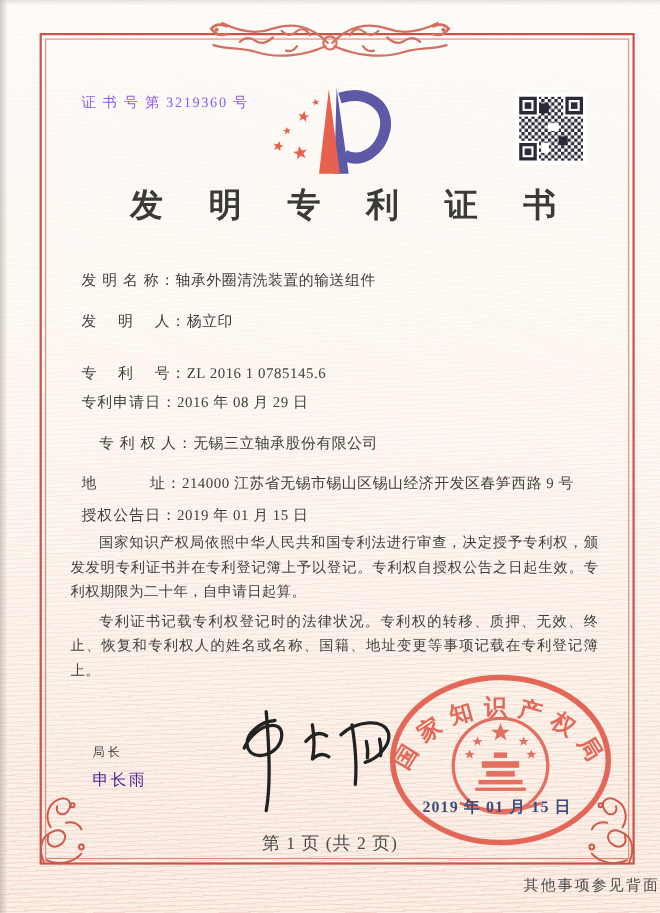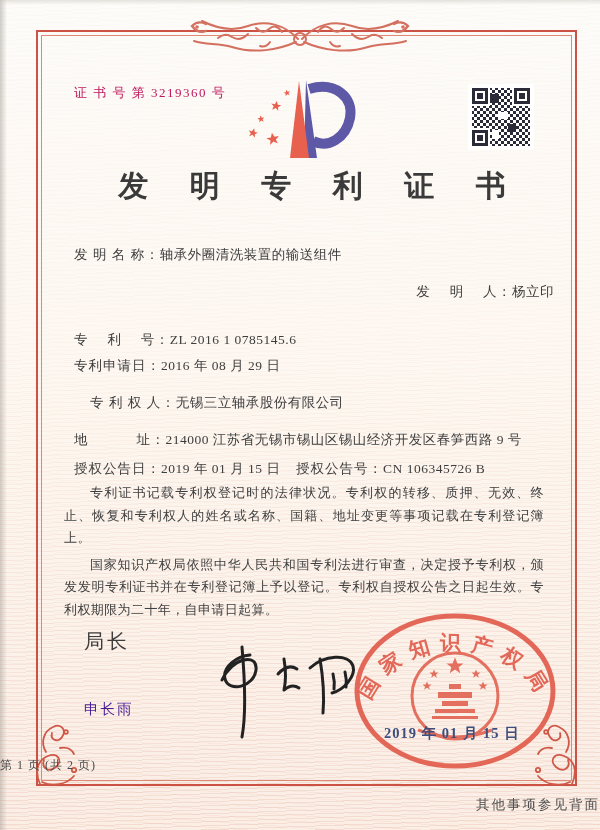--- a/index.html
+++ b/index.html
@@ -21,35 +21,35 @@
       repeating-linear-gradient(178deg, rgba(224,146,128,.22) 0 1px, transparent 1px 4px),
       repeating-linear-gradient(184deg, rgba(231,166,148,.14) 0 1px, transparent 1px 6px);
     -webkit-mask-image:linear-gradient(to bottom, rgba(0,0,0,.12) 0%, rgba(0,0,0,.18) 40%, rgba(0,0,0,.55) 70%, rgba(0,0,0,.95) 100%);
     mask-image:linear-gradient(to bottom, rgba(0,0,0,.12) 0%, rgba(0,0,0,.18) 40%, rgba(0,0,0,.55) 70%, rgba(0,0,0,.95) 100%);
     pointer-events:none;
   }
   .frame { position:absolute; left:36px; top:30px; width:541px; height:756px;
     border:2px solid #cb5244; }
   .frame-inner { position:absolute; inset:3px; border:1px solid #dc8977; }
   .abs { position:absolute; }
-  .cert-no { left:74px; top:84px; font-size:13px; letter-spacing:1.5px; color:#be185d; }
+  .cert-no { left:74px; top:84px; font-size:13px; letter-spacing:1.5px; color:#8b5cf6; }
   .title { left:0; right:0; top:166px; text-align:center; font-size:30px; font-weight:700;
     letter-spacing:17px; text-indent:17px; color:#3a3a3a;padding-left:24px; }
   .row { position:absolute; left:74px; width:480px; font-size:13.5px; color:#3e3e3e;
     letter-spacing:.5px; white-space:nowrap; }
   .row .label { letter-spacing:1px;font-family:Liberation Serif, serif; }
   .pair2 { position:absolute; left:222px; }
   .paras { left:64px; top:482px; width:480px; font-size:13px; line-height:1.74;
     color:#3f3f3f; text-align:justify; letter-spacing:.4px; }
   .paras p { text-indent:2em; margin-bottom:4px; }
-  .sig-title { left:84px; top:628px; font-size:20px; letter-spacing:3px; color:#3c3c3c; }
+  .sig-title { left:84px; top:676px; font-size:11px; letter-spacing:3px; color:#3c3c3c; }
   .sig-name  { left:84px; top:700px; font-size:14.5px; letter-spacing:2px; color:#4c1d95; }
   .seal-date { left:384px; top:724px; font-size:14.5px; font-weight:600;
     letter-spacing:1px; color:#3e4e7c; }
-  .footer-page { left:0; right:0; top:757px; font-size:12px;
+  .footer-page { left:0; right:0; top:757px; text-align:center; font-size:16px;
     color:#4a4a4a; letter-spacing:1px; }
   .back-note { left:0; right:0; top:796px; text-align:right; font-size:13.5px;
     color:#4e4e4e; letter-spacing:2px; }
   svg { display:block; }
 </style>
 </head>
 <body>
 
 <div class="scan-edge-left"></div>
 <div class="scan-edge-top"></div>
@@ -113,45 +113,42 @@
     <path d="M4,46 h16 v16 h-16 Z M7,49 v10 h10 V49 Z"></path>
     <rect x="9" y="51" width="6" height="6"></rect>
   </g>
 </svg>
 
 <div class="abs title">发 明 专 利 证 书</div>
 
 <div class="row" style="top:246px;">
   <span class="label">发 明 名 称：</span><span>轴承外圈清洗装置的输送组件</span>
 </div>
-<div class="row" style="top:283px;text-align:right;">
+<div class="row" style="top:283px;">
   <span class="label">发　 明　 人：</span><span>杨立印</span>
 </div>
 <div class="row" style="top:320px;margin-top:11px;">
   <span class="label">专　 利　 号：</span><span>ZL 2016 1 0785145.6</span>
 </div>
 <div class="row" style="top:357px;">
   <span class="label">专利申请日：</span><span>2016 年 08 月 29 日</span>
 </div>
 <div class="row" style="top:394px;margin-left:16px;">
   <span class="label">专 利 权 人：</span><span>无锡三立轴承股份有限公司</span>
 </div>
 <div class="row" style="top:431px;">
   <span class="label">地　　　 址：</span><span>214000  江苏省无锡市锡山区锡山经济开发区春笋西路 9 号</span>
 </div>
 <div class="row" style="top:460px;">
   <span class="label">授权公告日：</span><span>2019 年 01 月 15 日</span>
-  <span class="pair2">
-    <span class="label">授权公告号：</span><span>CN 106345726 B</span>
-  </span>
 </div>
 
 <div class="abs paras">
+  <p>国家知识产权局依照中华人民共和国专利法进行审查，决定授予专利权，颁发发明专利证书并在专利登记簿上予以登记。专利权自授权公告之日起生效。专利权期限为二十年，自申请日起算。</p>
   <p>专利证书记载专利权登记时的法律状况。专利权的转移、质押、无效、终止、恢复和专利权人的姓名或名称、国籍、地址变更等事项记载在专利登记簿上。</p>
-  <p>国家知识产权局依照中华人民共和国专利法进行审查，决定授予专利权，颁发发明专利证书并在专利登记簿上予以登记。专利权自授权公告之日起生效。专利权期限为二十年，自申请日起算。</p>
 </div>
 
 <div class="abs sig-title">局长</div>
 <div class="abs sig-name">申长雨</div>
 
 <svg class="abs" style="left:192px; top:640px;" width="172" height="100" viewBox="0 0 172 100">
   <g fill="none" stroke="#222222" stroke-width="3" stroke-linecap="round" stroke-linejoin="round">
     <path d="M30,40 C40,18 66,12 64,30 C62,47 37,53 33,39 C30,27 45,16 58,15"></path>
     <path d="M50,7 C52,30 55,70 50,97"></path>
     <path d="M86,34 q10,-11 19,-5"></path>

